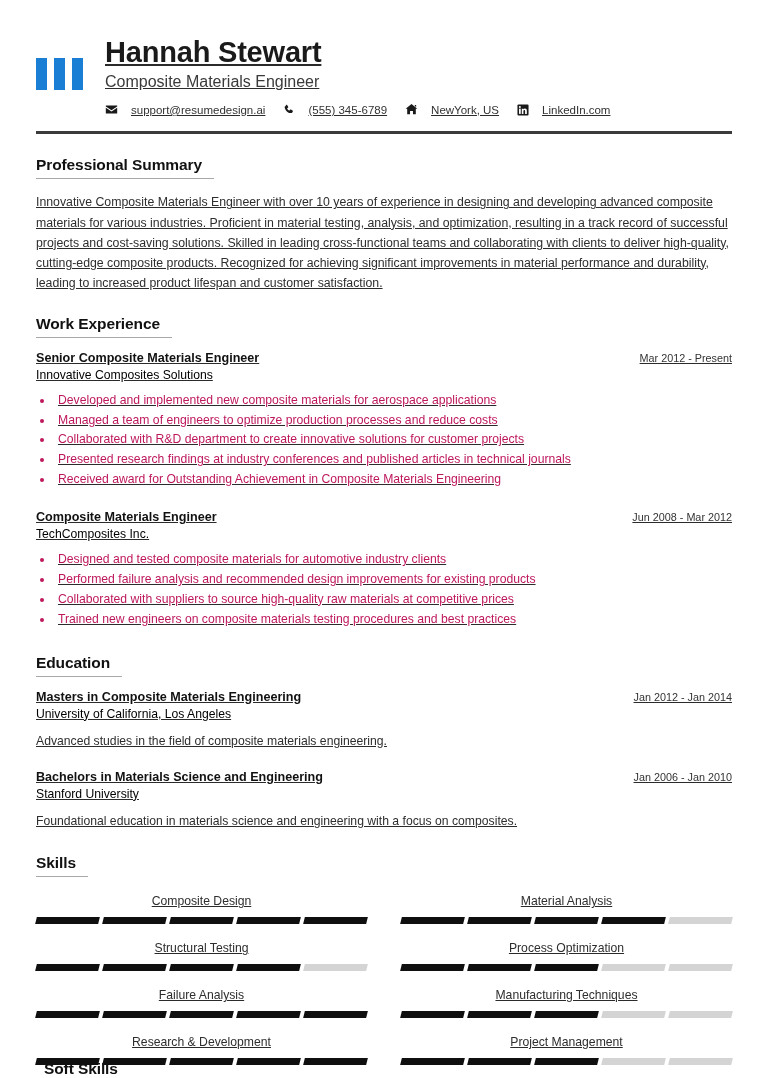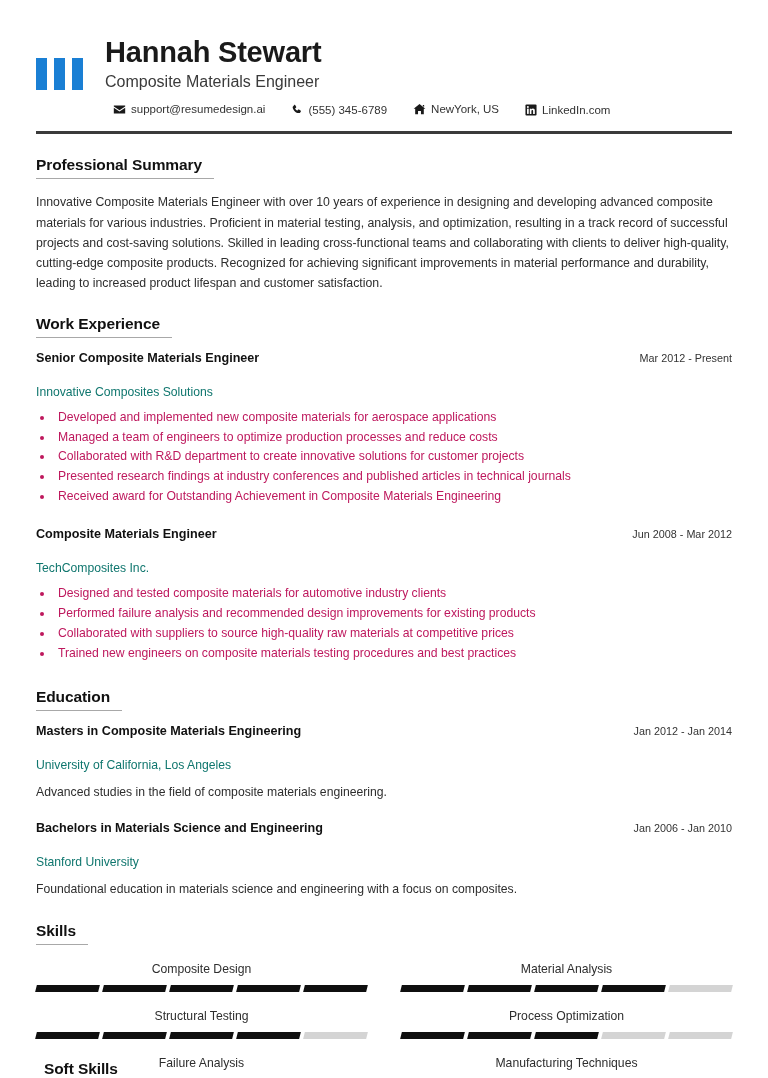--- a/index.html
+++ b/index.html
@@ -9,20 +9,21 @@
     background: #ffffff;
     font-family: "Liberation Sans", sans-serif;
     color: #2b2b2b;
     overflow: hidden;
   }
   .page {
     width: 768px;
     height: 1078px;
     padding: 28px 36px 12px 36px;
     position: relative;
+    text-decoration: underline;
   }
 
   
   .header { display: flex; align-items: flex-start; padding-top: 8px; }
   .logo-mark { display: flex; gap: 7px; margin: 22px 22px 0 0; flex-shrink: 0; }
   .logo-bar { width: 11px; height: 32px; background: #1a7fd4; }
   .identity { flex: 1; min-width: 0; }
   .full-name {
     font-size: 29px;
     font-weight: bold;
@@ -38,21 +39,21 @@
   }
   .contact-row {
     display: flex;
     align-items: center;
     gap: 18px;
     margin-top: 12px;
     font-size: 11.5px;
     color: #333;
     flex-wrap: nowrap;
   }
-  .contact-item { display: flex; align-items: flex-start; gap: 5px; white-space: nowrap; margin-left: 8px; }
+  .contact-item { display: flex; align-items: center; gap: 13px; white-space: nowrap; }
   .contact-item .ci-icon { display: inline-flex; align-items: center; color: #1a1a1a; }
   .contact-item .ci-icon svg { display: block; }
 
   .rule {
     height: 3px;
     background: #3b3b3b;
     margin: 15px 0 0 0;
   }
 
   
@@ -91,22 +92,22 @@
     color: #111;
   }
   .entry-date {
     font-size: 10.8px;
     color: #333;
     white-space: nowrap;
     flex-shrink: 0;
   }
   .entry-org {
     font-size: 12.2px;
-    color: #0f766e;
-    margin-top: 20px;
+    color: #000000;
+    margin-top: 3px;
   }
   .entry-desc {
     font-size: 12.2px;
     color: #2e2e2e;
     margin-top: 11px;
     line-height: 1.5;
   }
   .bullets { margin: 9px 0 0 18px; }
   .bullets li {
     font-size: 12.2px;
@@ -344,20 +345,30 @@
           <div class="skill-item">
             <div class="skill-label">Research &amp; Development</div>
             <div class="skill-bar">
               <div class="skill-seg on"></div>
               <div class="skill-seg on"></div>
               <div class="skill-seg on"></div>
               <div class="skill-seg on"></div>
               <div class="skill-seg on"></div>
             </div>
           </div>
+          <div class="skill-item">
+            <div class="skill-label">Project Management</div>
+            <div class="skill-bar">
+              <div class="skill-seg on"></div>
+              <div class="skill-seg on"></div>
+              <div class="skill-seg on"></div>
+              <div class="skill-seg"></div>
+              <div class="skill-seg"></div>
+            </div>
+          </div>
           <div class="skill-item"></div>
           <div class="skill-item"></div>
         </div>
     </div>
   </div>
 
   <div class="soft-skills-heading">Soft Skills</div>
 
 </div>
 

